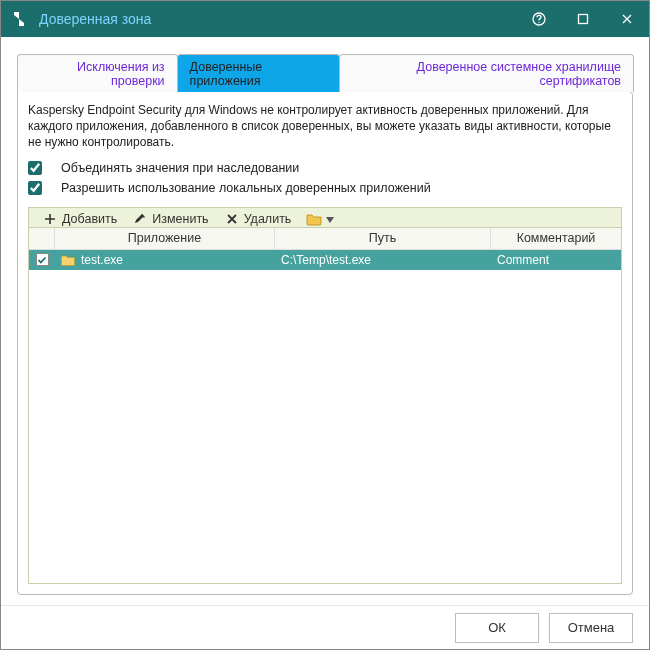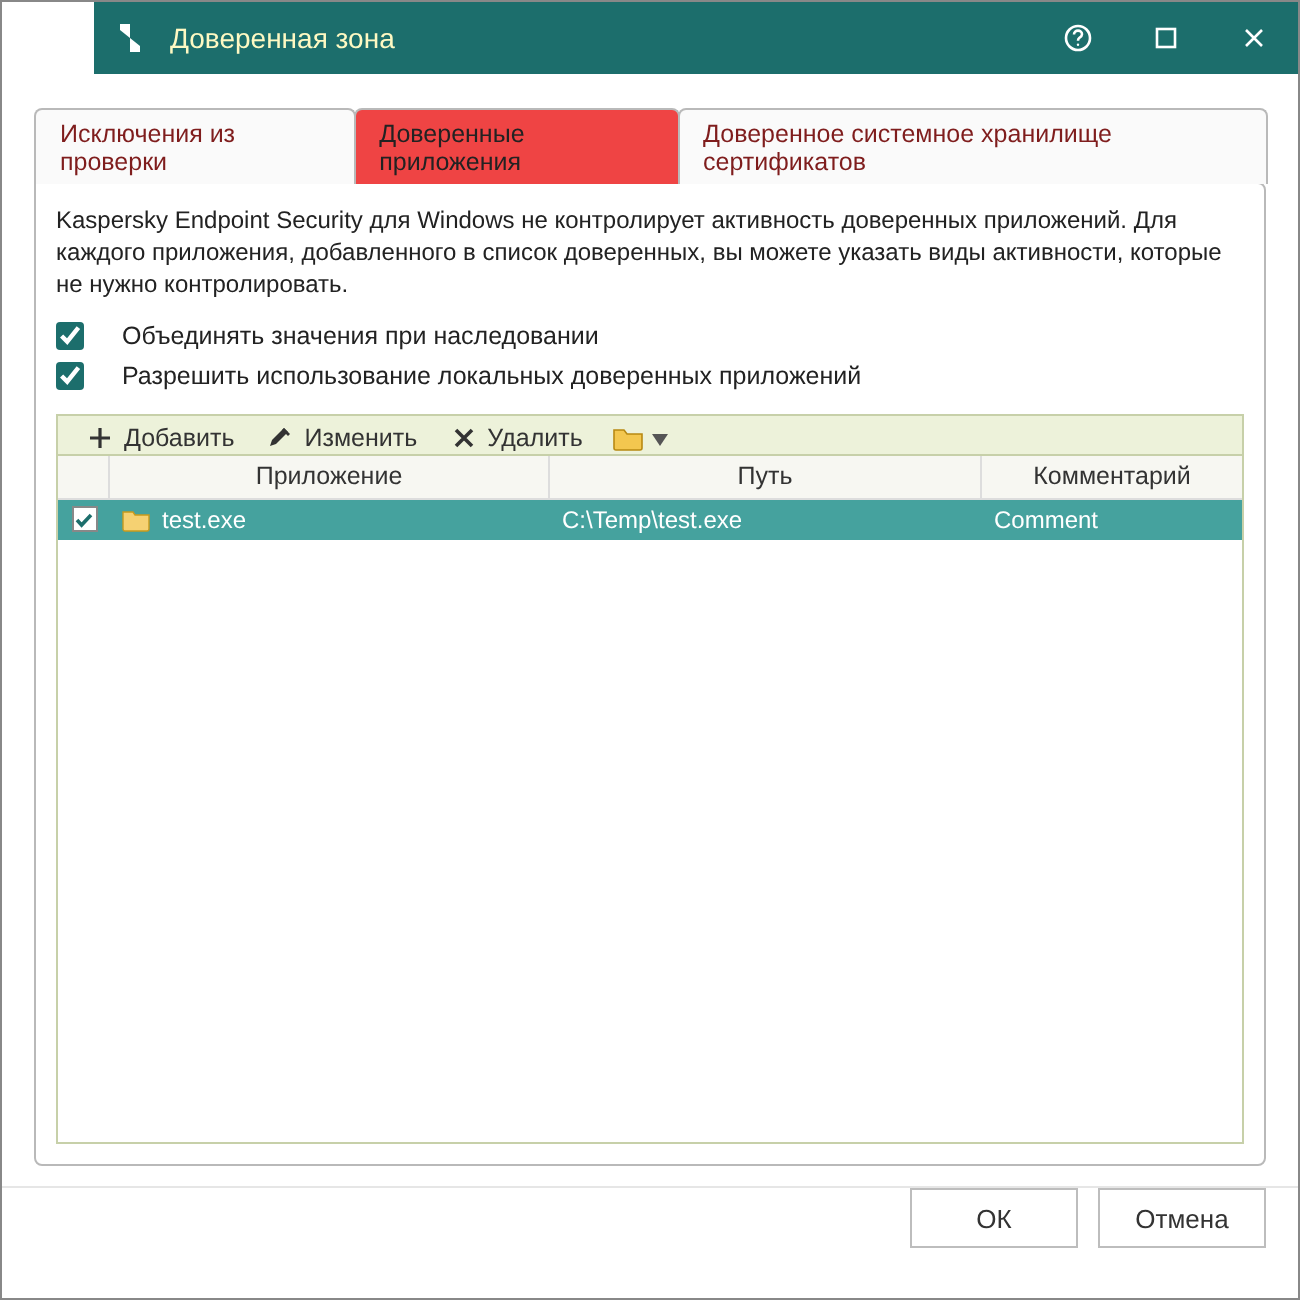--- a/index.html
+++ b/index.html
@@ -1,27 +1,27 @@
 <!DOCTYPE html>
 <html><head>
 <meta charset="utf-8">
 <style>
   * { box-sizing: border-box; margin: 0; padding: 0; font-family: "Segoe UI", Tahoma, sans-serif; }
   html, body { width: 650px; height: 650px; background: #fff; }
   .window { width: 650px; height: 650px; border: 1px solid #888; display: flex; flex-direction: column; }
-  .titlebar { background: #1c6e6c; color: #fef9c3; height: 36px; display: flex; align-items: center; padding: 0 0 0 10px; font-size: 14px; margin-left: 46px; }
+  .titlebar { background: #1c6e6c; color: #7dd3fc; height: 36px; display: flex; align-items: center; padding: 0 0 0 10px; font-size: 14px; }
   .titlebar .logo { width: 18px; height: 18px; display: inline-flex; margin-right: 10px; }
   .titlebar .title { flex: 1; }
   .titlebar .winbtn { width: 44px; height: 36px; display:flex; align-items:center; justify-content:center; cursor:pointer; }
   .titlebar .winbtn svg { stroke:#fff; }
   .content { flex:1; padding: 16px 16px 10px 16px; display:flex; flex-direction:column; }
   .tabs { display:flex; font-size:12.5px; position:relative; }
   .tab { border:1px solid #b9b9b9; border-bottom:none; padding:5px 12px 4px; background:#fff; border-top-left-radius:4px; border-top-right-radius:4px; margin-right:-1px; cursor:pointer; position:relative; top:1px; color:#222; }
-  .tab.inactive { background:#fafafa; color:#7f1d1d; }
-  .tab.active { z-index:2; background:#ef4444; }
+  .tab.inactive { background:#fafafa; color:#6d28d9;text-align:right; }
+  .tab.active { z-index:2; background:#0ea5e9; }
   .panel { flex:1; border:1px solid #b9b9b9; border-radius:0 4px 4px 4px; padding:10px 10px 10px 10px; display:flex; flex-direction:column; }
   .desc { font-size:12px; color:#222; line-height:1.35; margin-bottom:10px; }
   .chk { display:flex; align-items:center; font-size:12.5px; color:#222; margin-bottom:6px;gap:12px; }
   .chk input { width:14px; height:14px; margin-right:7px; accent-color:#1c6e6c; }
   .gridwrap { flex:1; border:1px solid #c7d0a9; display:flex; flex-direction:column; margin-top:6px; }
   .toolbar { background:#edf2da; height:20px; display:flex; align-items:flex-start; padding:0 6px; border-bottom:1px solid #c7d0a9; font-size:12.5px; }
   .tbtn { display:flex; align-items:center; padding:0 8px; height:22px; cursor:pointer; color:#333; }
   .tbtn .ticon { width:14px; height:14px; margin-right:5px; display:inline-flex; }
   .tsep { width:1px; }
   .folderbtn { display:flex; align-items:center; padding:0 6px; height:22px; cursor:pointer; }
@@ -36,21 +36,21 @@
   .rows { flex:1; overflow:auto; background:#fff; }
   .row { display:flex; align-items:center; height:20px; font-size:12px; color:#fff; background:#45a29e; }
   .row .c { display:flex; align-items:center; }
   .row .c0 { justify-content:center; }
   .row .c1 { padding-left:6px; }
   .row .c2 { padding-left:6px; }
   .row .c3 { padding-left:6px; }
   .rowchk { width:13px; height:13px; background:#fff; border:1px solid #888; display:inline-flex; align-items:center; justify-content:center; }
   .rowchk svg { stroke:#1c6e6c; }
   .fileicon { width:14px; height:12px; margin-right:6px; display:inline-flex; }
-  .footer { height:56px; display:flex; align-items:flex-start; justify-content:flex-end; padding:0 16px; border-top:1px solid #e6e6e6; gap:10px; }
+  .footer { height:44px; display:flex; align-items:center; justify-content:flex-end; padding:0 16px; border-top:1px solid #e6e6e6; gap:10px; }
   .btn { min-width:84px; height:30px; border:1px solid #bdbdbd; background:#fff; font-size:13px; color:#333; cursor:pointer; }
 </style>
 </head>
 <body>
 
 <div class="window">
   <div class="titlebar">
     <span class="logo">
       <svg viewBox="0 0 18 18">
           <path d="M3 2 h5 v7 l5 4 v3 h-5 v-7 l-5 -4 z" fill="#fff"></path>

